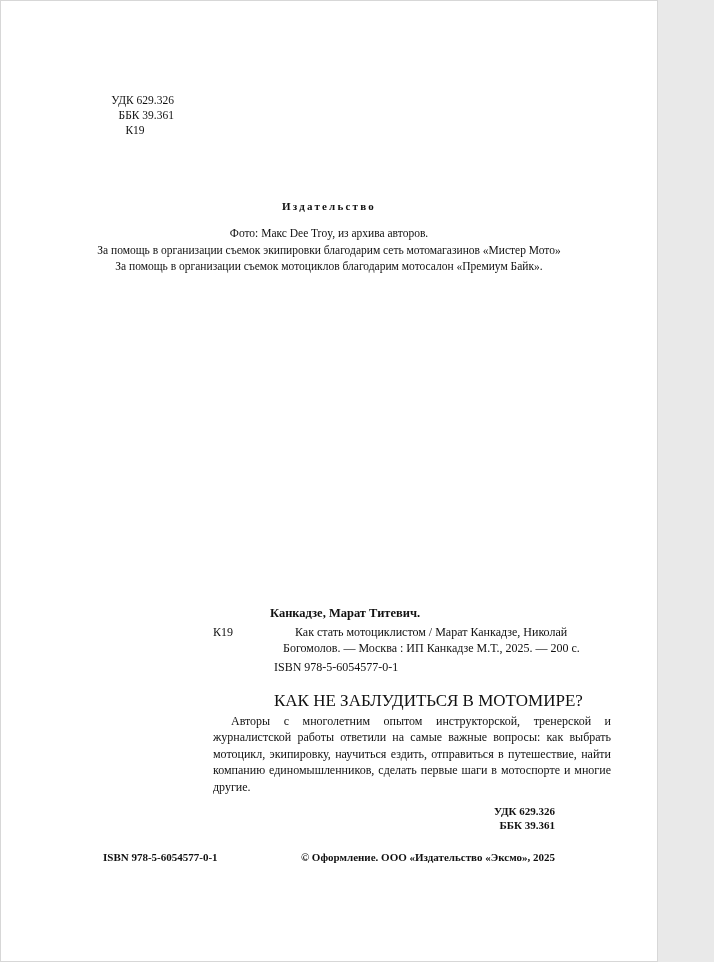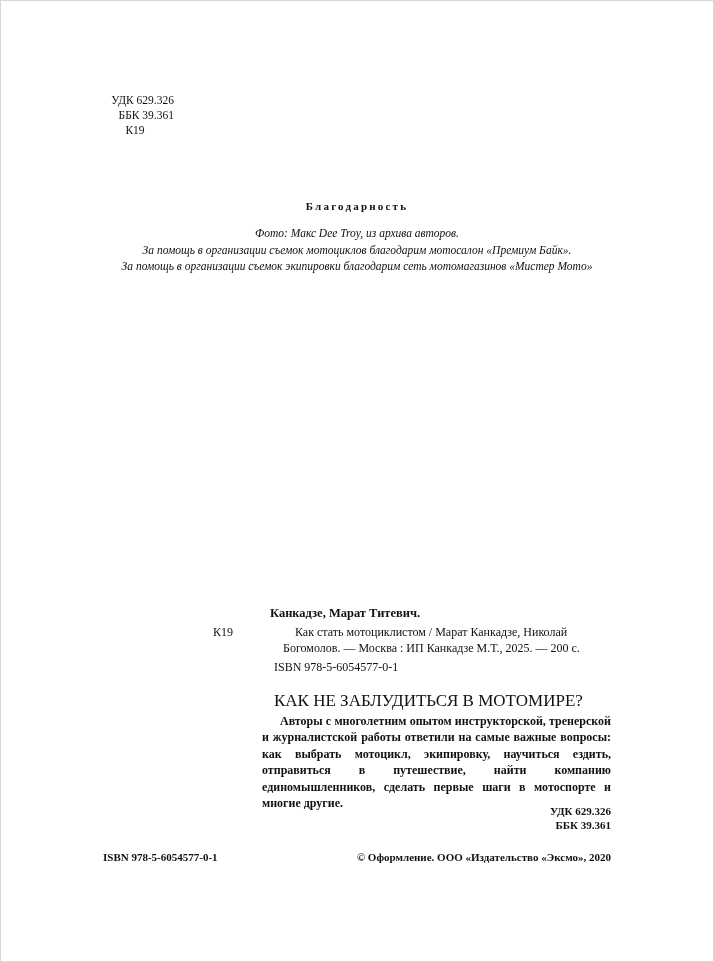--- a/index.html
+++ b/index.html
@@ -8,21 +8,21 @@
     background: #e9e9e9;
   }
   body {
     width: 714px;
     height: 962px;
     font-family: "Liberation Serif", serif;
     color: #111;
   }
   .page {
     position: relative;
-    width: 714px;
+    width: 658px;
     height: 962px;
     background: #ffffff;
     box-sizing: border-box;
     overflow: hidden;
   }
   
   .page::before {
     content: "";
     position: absolute;
     left: 0; top: 0; right: 0; bottom: 0;
@@ -56,21 +56,20 @@
   }
   .thanks-title {
     font-size: 11px;
     font-weight: bold;
     letter-spacing: 2.2px;
     margin-bottom: 13px;
   }
   .thanks-line {
     font-size: 11.5px;
     line-height: 16.5px;
-    font-style: italic;
   }
 
   .main-block {
     position: absolute;
     left: 213px;
     top: 605px;
     width: 398px;
     font-size: 12px;
     line-height: 16.5px;
   }
@@ -99,25 +98,23 @@
     margin-top: 2px;
   }
   .subtitle-line {
     margin-left: 49px;
     text-indent: 12px;
     margin-top: 18px;
     font-variant: small-caps;
     font-size: 17px;
   }
   .para {
-    margin-left: 49px;
     text-indent: 18px;
     text-align: justify;
     margin-top: 3px;
-    font-weight: bold;
   }
   .para.second {
     margin-top: 9px;
   }
 
   .codes-bottom-right {
     position: absolute;
     right: 103px;
     top: 805px;
     font-size: 11px;
@@ -143,40 +140,40 @@
 
 <div class="page">
 
   <div class="udk-block">
     <div>УДК 629.326</div>
     <div>ББК 39.361</div>
     <div class="code-k">К19</div>
   </div>
 
   <div class="thanks">
-    <div class="thanks-title">Благодарность</div>
+    <div class="thanks-title">Издательство</div>
     <div class="thanks-line">Фото: Макс Dee Troy, из архива авторов.</div>
+    <div class="thanks-line">За помощь в организации съемок экипировки благодарим сеть мотомагазинов «Мистер Мото»</div>
     <div class="thanks-line">За помощь в организации съемок мотоциклов благодарим мотосалон «Премиум Байк».</div>
-    <div class="thanks-line">За помощь в организации съемок экипировки благодарим сеть мотомагазинов «Мистер Мото»</div>
   </div>
 
   <div class="main-block">
     <div class="author-name">Канкадзе, Марат Титевич.</div>
     <div class="desc-row">
       <span class="desc-k19">К19</span>
       <div class="desc-text">Как стать мотоциклистом / Марат Канкадзе, Николай Богомолов. — Москва : ИП Канкадзе М.Т., 2025. — 200 с.</div>
     </div>
     <div class="isbn-line">ISBN 978-5-6054577-0-1</div>
     <div class="subtitle-line">КАК НЕ ЗАБЛУДИТЬСЯ В МОТОМИРЕ?</div>
     <div class="para">Авторы с многолетним опытом инструкторской, тренерской и журналистской работы ответили на самые важные вопросы: как выбрать мотоцикл, экипировку, научиться ездить, отправиться в путешествие, найти компанию единомышленников, сделать первые шаги в мотоспорте и многие другие.</div>
   </div>
 
   <div class="codes-bottom-right">
     <div>УДК 629.326</div>
     <div>ББК 39.361</div>
   </div>
 
   <div class="footer">
     <div>ISBN 978-5-6054577-0-1</div>
-    <div>© Оформление. ООО «Издательство «Эксмо», 2020</div>
+    <div>© Оформление. ООО «Издательство «Эксмо», 2025</div>
   </div>
 
 </div>
 
 </body></html>

